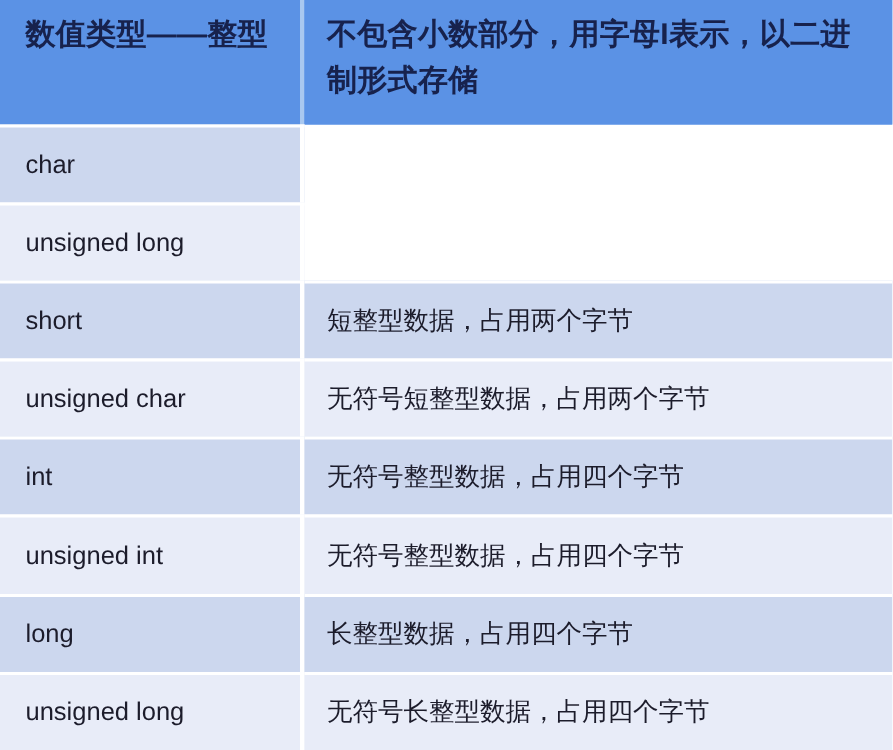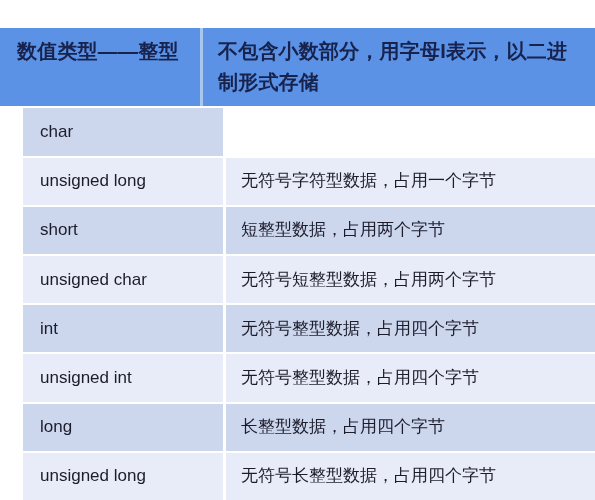--- a/index.html
+++ b/index.html
@@ -26,40 +26,38 @@
   .row {
     display: flex;
     width: 100%;
     box-sizing: border-box;
   }
 
   
   .row.header {
     height: 83px;
     background: #5b92e5;
-    margin-top: 28px;
   }
   .row.header .cell {
     background: #5b92e5;
     color: #17224d;
     font-size: 20px;
     font-weight: 700;
     line-height: 31px;
     letter-spacing: 0.2px;
     align-items: flex-start;
     padding-top: 8px;
   }
   .row.header .cell.left {
     border-right: 3px solid #a9c8f0;
   }
 
   
   .row.data {
     height: 52.1px;
-    padding-left: 23px;
   }
   .row.data .cell {
     font-size: 17px;
     color: #1c1c2b;
     line-height: 22px;
     align-items: center;
   }
   .row.data.odd .cell {
     background: #ccd7ee;
   }
@@ -116,23 +114,20 @@
   <div class="row data odd">
     <div class="cell left">
       <span class="txt">char</span>
     </div>
   </div>
 
   <div class="row data even">
     <div class="cell left">
       <span class="txt">unsigned long</span>
     </div>
-    <div class="cell right">
-      <span class="txt">无符号字符型数据，占用一个字节</span>
-    </div>
   </div>
 
   <div class="row data odd">
     <div class="cell left">
       <span class="txt">short</span>
     </div>
     <div class="cell right">
       <span class="txt">短整型数据，占用两个字节</span>
     </div>
   </div>

